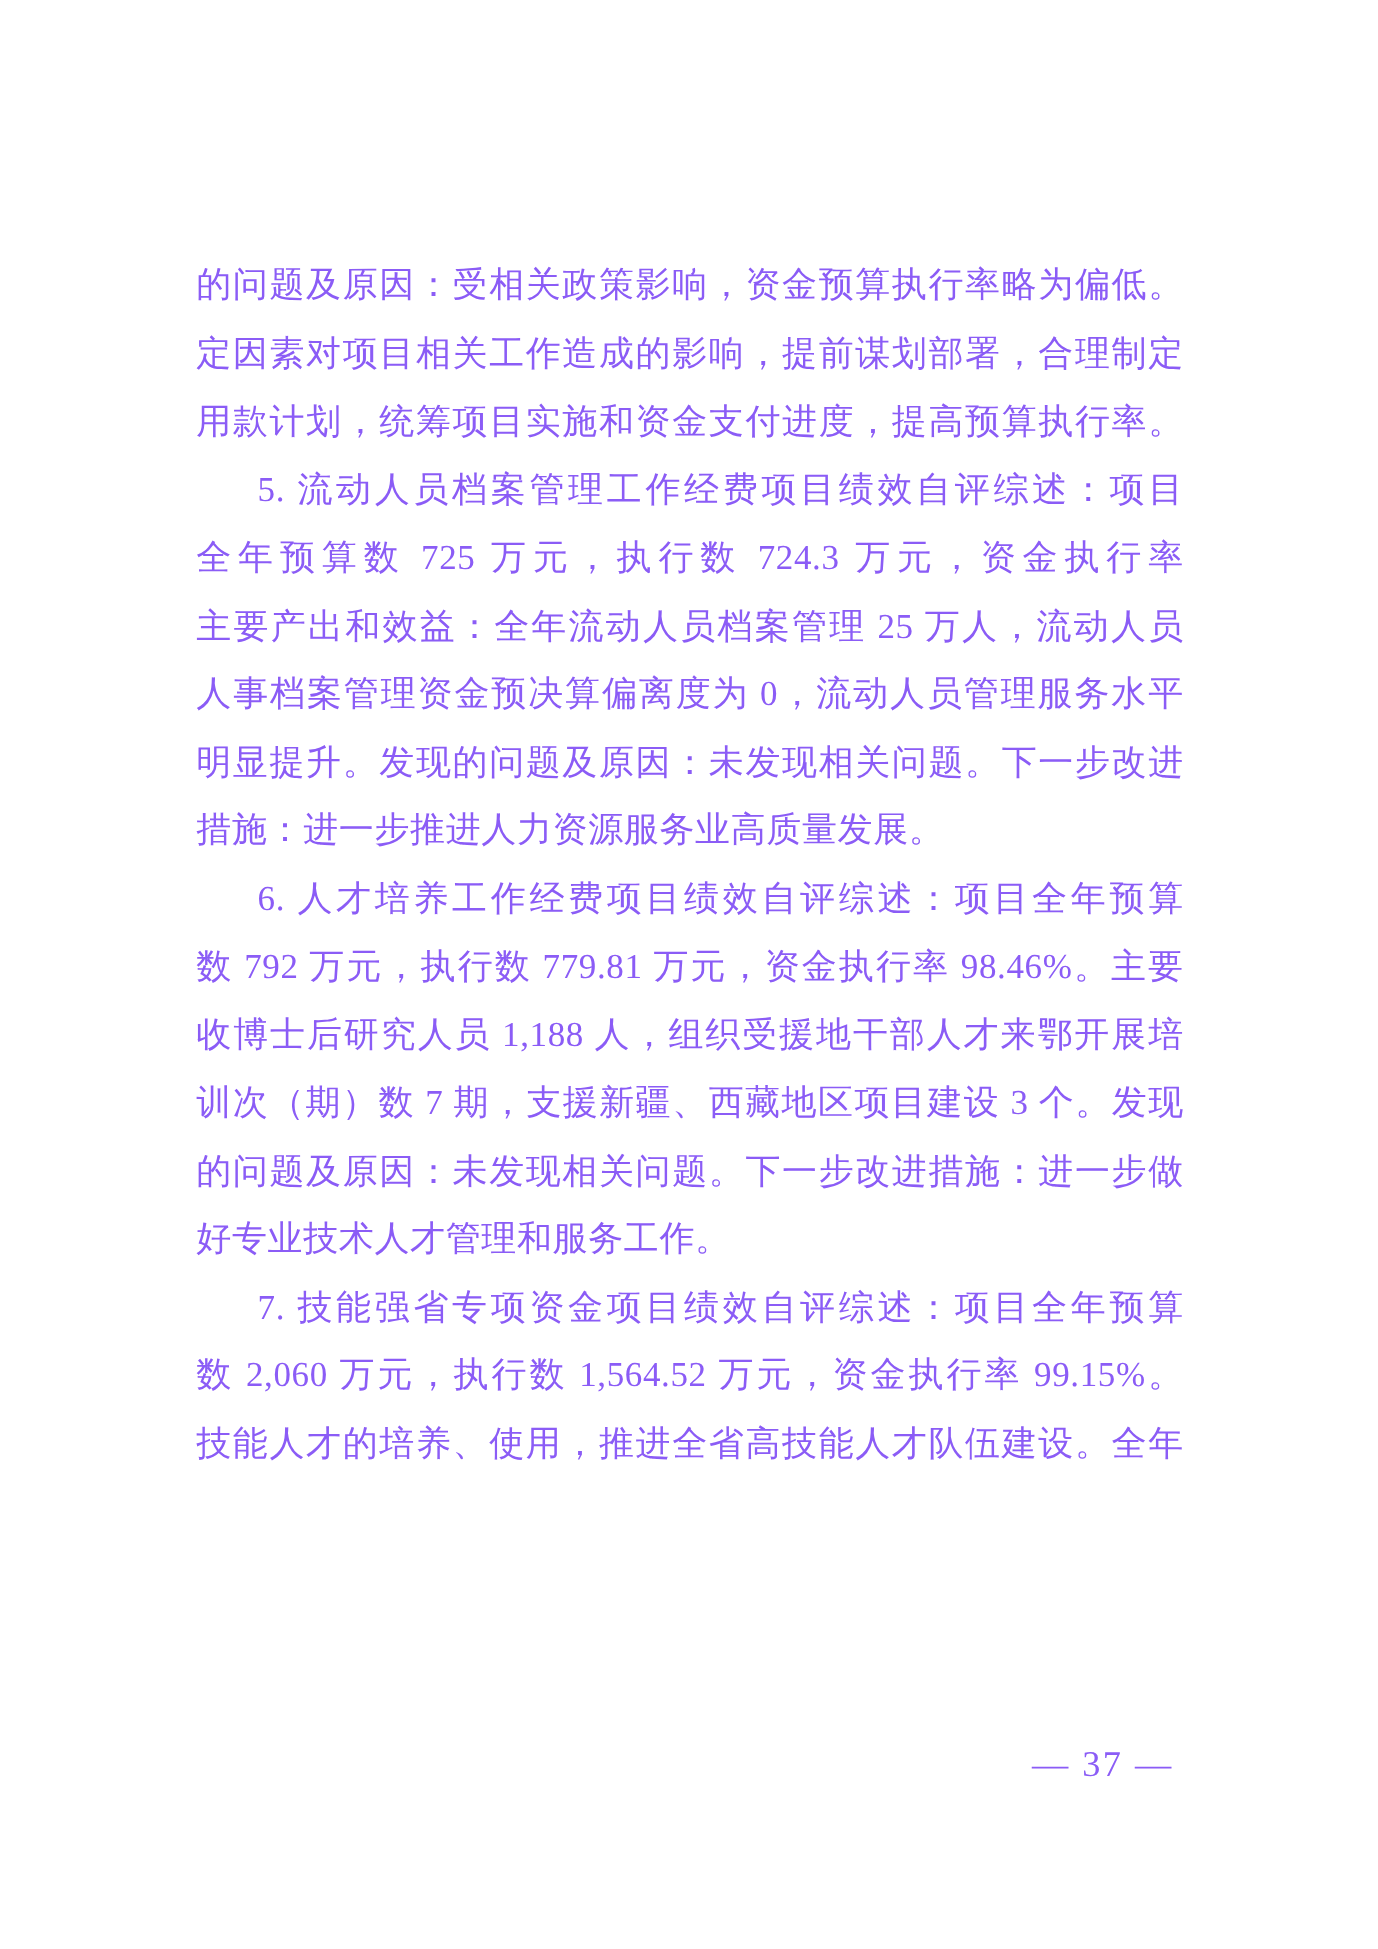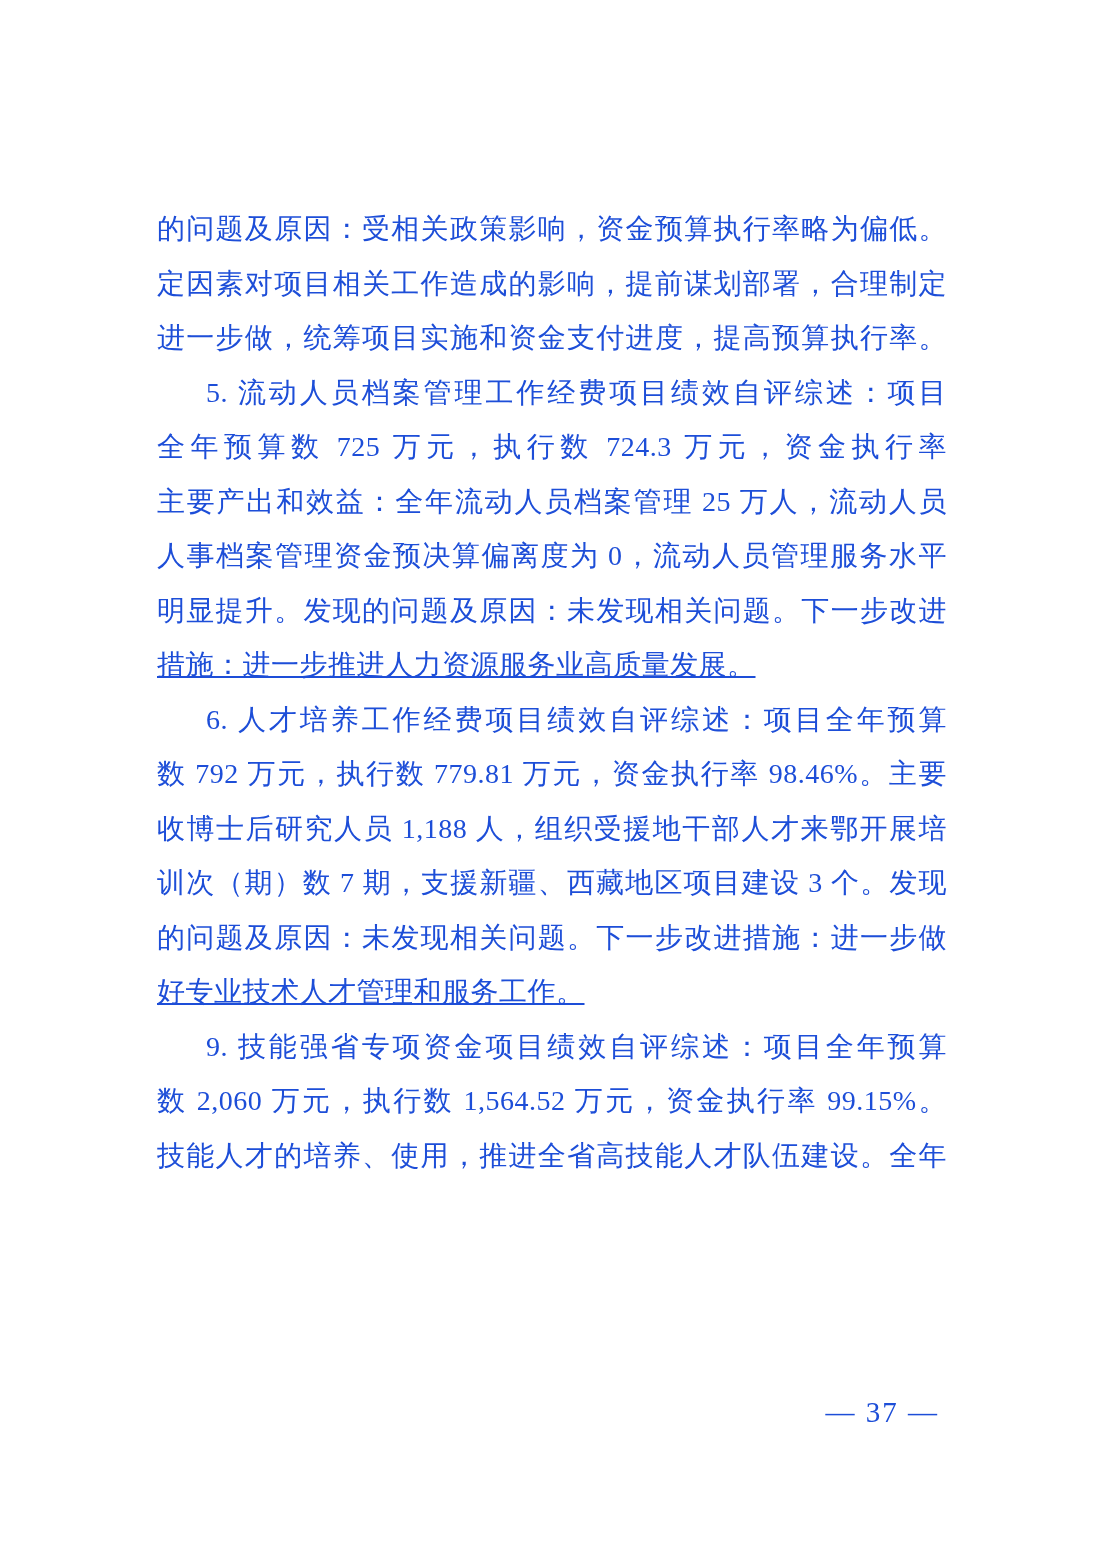--- a/index.html
+++ b/index.html
@@ -7,21 +7,21 @@
     padding: 0;
     background: #ffffff;
   }
   .page {
     position: relative;
     width: 1102px;
     height: 1559px;
     background: #ffffff;
     overflow: hidden;
     font-family: "Liberation Serif", "DejaVu Serif", serif;
-    color: #1d4ed8;
+    color: #8b5cf6;
   }
   .text-block {
     position: absolute;
     left: 157px;
     top: 202px;
     width: 790px;
   }
   .doc-line {
     font-size: 28px;
     line-height: 54.5px;
@@ -31,49 +31,48 @@
     white-space: normal;
     overflow: hidden;
     letter-spacing: 0.5px;
   }
   .doc-line.indent {
     text-indent: 49px;
   }
   .doc-line.short {
     text-align: left;
     text-align-last: left;
-    text-decoration: underline;
   }
   .page-footer {
     position: absolute;
     top: 1392px;
     right: 163px;
     font-size: 29px;
     line-height: 40px;
     letter-spacing: 2px;
   }
 </style>
 </head>
 <body>
 
 <div class="page">
   <div class="text-block">
     <div class="doc-line">的问题及原因：受相关政策影响，资金预算执行率略为偏低。</div>
     <div class="doc-line">定因素对项目相关工作造成的影响，提前谋划部署，合理制定</div>
-    <div class="doc-line">进一步做，统筹项目实施和资金支付进度，提高预算执行率。</div>
+    <div class="doc-line">用款计划，统筹项目实施和资金支付进度，提高预算执行率。</div>
     <div class="doc-line indent">5. 流动人员档案管理工作经费项目绩效自评综述：项目</div>
     <div class="doc-line">全年预算数 725 万元，执行数 724.3 万元，资金执行率 99.9%。</div>
     <div class="doc-line">主要产出和效益：全年流动人员档案管理 25 万人，流动人员</div>
     <div class="doc-line">人事档案管理资金预决算偏离度为 0，流动人员管理服务水平</div>
     <div class="doc-line">明显提升。发现的问题及原因：未发现相关问题。下一步改进</div>
     <div class="doc-line short">措施：进一步推进人力资源服务业高质量发展。</div>
     <div class="doc-line indent">6. 人才培养工作经费项目绩效自评综述：项目全年预算</div>
     <div class="doc-line">数 792 万元，执行数 779.81 万元，资金执行率 98.46%。主要</div>
     <div class="doc-line">收博士后研究人员 1,188 人，组织受援地干部人才来鄂开展培</div>
     <div class="doc-line">训次（期）数 7 期，支援新疆、西藏地区项目建设 3 个。发现</div>
     <div class="doc-line">的问题及原因：未发现相关问题。下一步改进措施：进一步做</div>
     <div class="doc-line short">好专业技术人才管理和服务工作。</div>
-    <div class="doc-line indent">9. 技能强省专项资金项目绩效自评综述：项目全年预算</div>
+    <div class="doc-line indent">7. 技能强省专项资金项目绩效自评综述：项目全年预算</div>
     <div class="doc-line">数 2,060 万元，执行数 1,564.52 万元，资金执行率 99.15%。</div>
     <div class="doc-line">技能人才的培养、使用，推进全省高技能人才队伍建设。全年</div>
   </div>
   <div class="page-footer">— 37 —</div>
 </div>
 
 </body></html>

